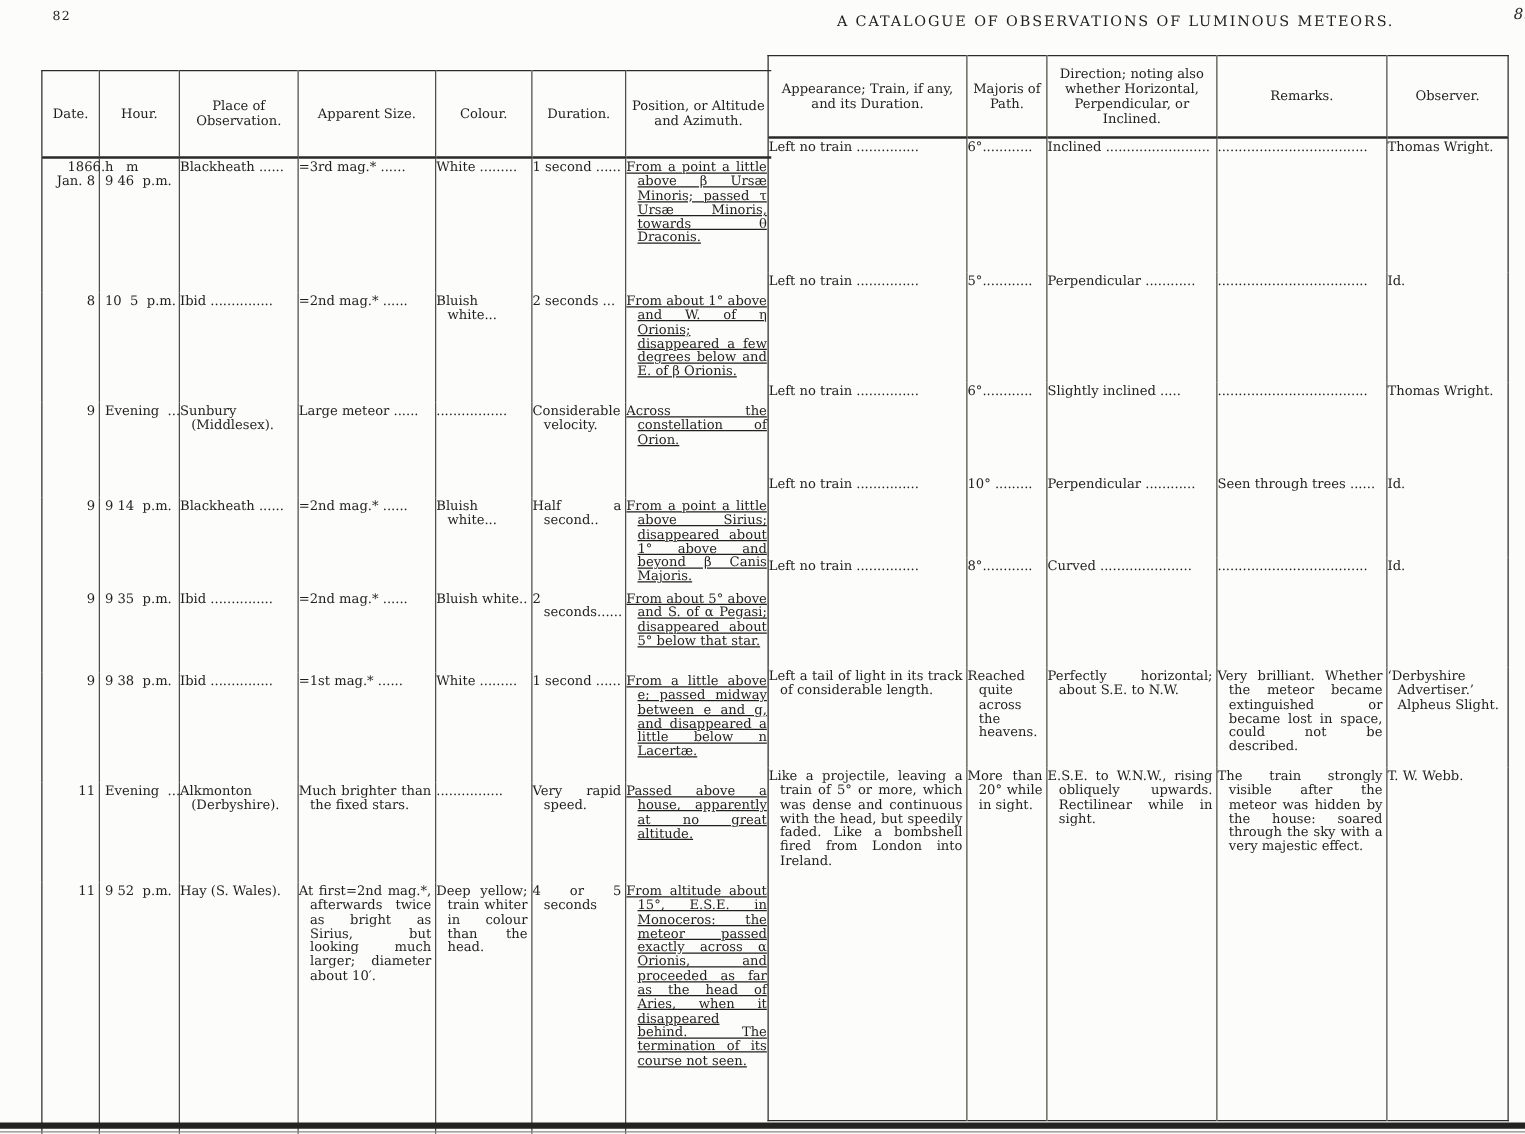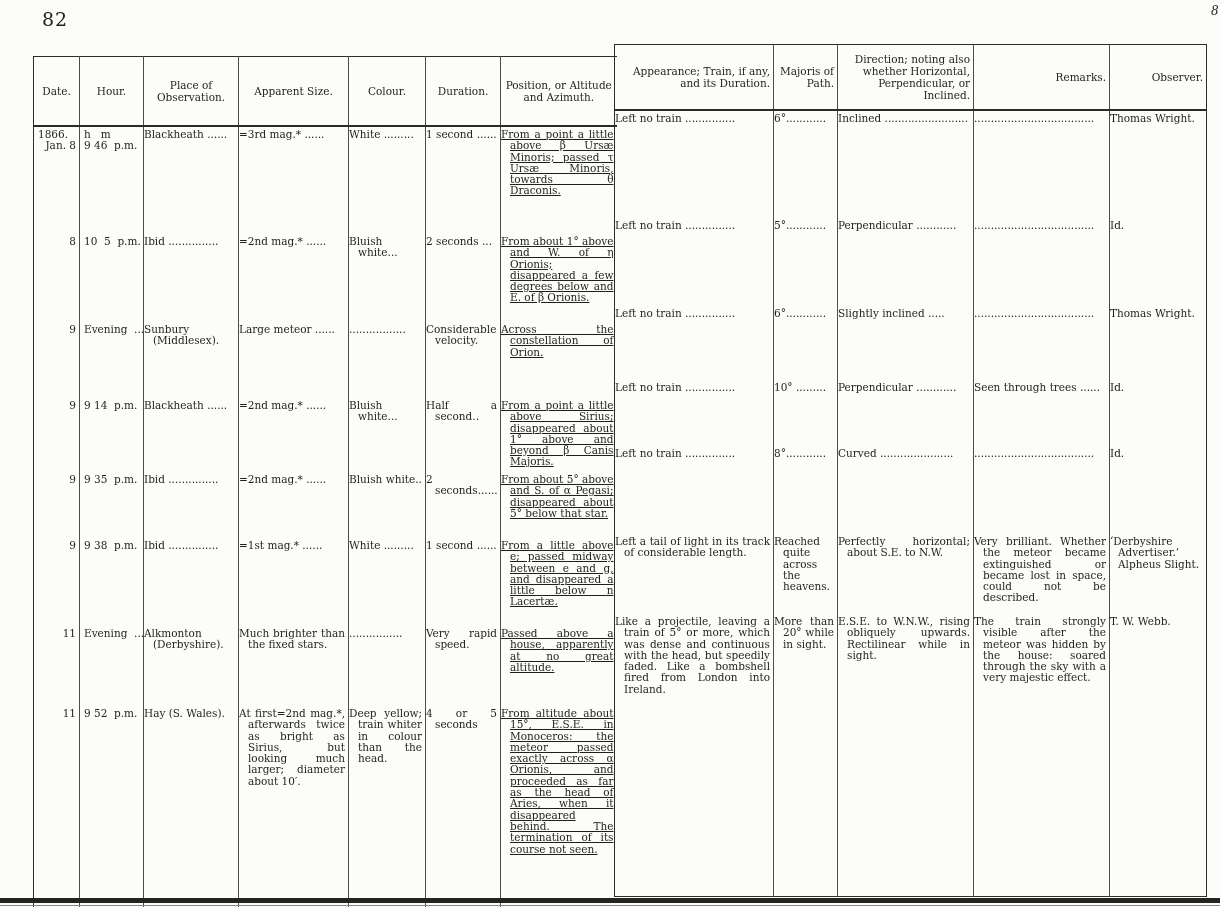--- a/index.html
+++ b/index.html
@@ -4,62 +4,63 @@
 <style>
   html,body{margin:0;padding:0;}
   body{
     width:1220px;height:907px;position:relative;overflow:hidden;
     background:#fcfcfa;
     font-family:"DejaVu Serif","Liberation Serif",serif;
     color:#1e1e1c;
   }
   .scan{position:absolute;inset:0;}
   
-  .pagenum{position:absolute;font-size:19px;letter-spacing:1px;}
+  .pagenum{position:absolute;font-size:10px;letter-spacing:1px;}
   #pn-left{left:42px;top:8px;}
   #pn-right{left:1211px;top:4px;font-size:12px;font-style:italic;}
   .runtitle{position:absolute;top:10px;font-size:11.5px;letter-spacing:1.5px;white-space:nowrap;}
   #rt-left{left:33px;width:583px;text-align:center;font-size:12px;}
   #rt-right{left:620px;width:545px;text-align:center;}
   
   table.t{
     position:absolute;border-collapse:collapse;table-layout:fixed;
     font-size:10.5px;line-height:11.3px;
     color:#201f1d;
   }
   #t-left{left:33px;top:56px;width:583px;height:857px;border:1.5px solid #2c2c29;border-right:none;}
   #t-right{left:614px;top:44px;width:592px;height:853px;border:1.5px solid #2c2c29;}
   th{
     font-weight:normal;font-size:10.5px;line-height:12px;
     text-align:center;vertical-align:middle;padding:2px 3px;
     border-bottom:2px solid #2a2a27;
   }
   #t-left th{height:64px;}
-  #t-right th{height:60px;text-align:right;}
+  #t-right th{height:60px;}
   td{vertical-align:top;padding:2px 3px 0 4px;}
   th + th, td + td{border-left:1px solid #4d4c47;}
   tr.r1{height:108px;} tr.r2{height:88px;} tr.r3{height:76px;}
   tr.r4{height:74px;}  tr.r5{height:66px;} tr.r6{height:88px;}
   tr.r7{height:80px;}  tr.r8{height:auto;}
   .hang{text-align:justify;padding-left:9px;text-indent:-9px;}
   .cell-date{text-align:right;padding-right:3px;}
-  .yearline{text-align:left;}
+  .yearline{text-align:left;margin-left:16px;}
   .hour-units{white-space:pre;}
   .cell-obs{text-align:left;padding-left:8px;text-indent:-8px;}
   .pos{overflow:hidden;text-decoration:underline;}
   
   .bottom-bar{position:absolute;left:0;top:898px;width:1220px;height:5px;background:#232322;}
   .bottom-hair{position:absolute;left:0;top:905px;width:1220px;height:1px;background:#8a8a85;}
 </style>
 </head>
 <body>
 
 <div class="scan">
 
   <div id="pn-left" class="pagenum">82</div>
+  <div id="rt-right" class="runtitle">A CATALOGUE OF OBSERVATIONS OF LUMINOUS METEORS.</div>
   <div id="pn-right" class="pagenum">83</div>
 
   <table class="t" id="t-left">
     <colgroup>
       <col style="width:46px">
         <col style="width:64px">
         <col style="width:95px">
       <col style="width:110px">
         <col style="width:77px">
         <col style="width:75px">

